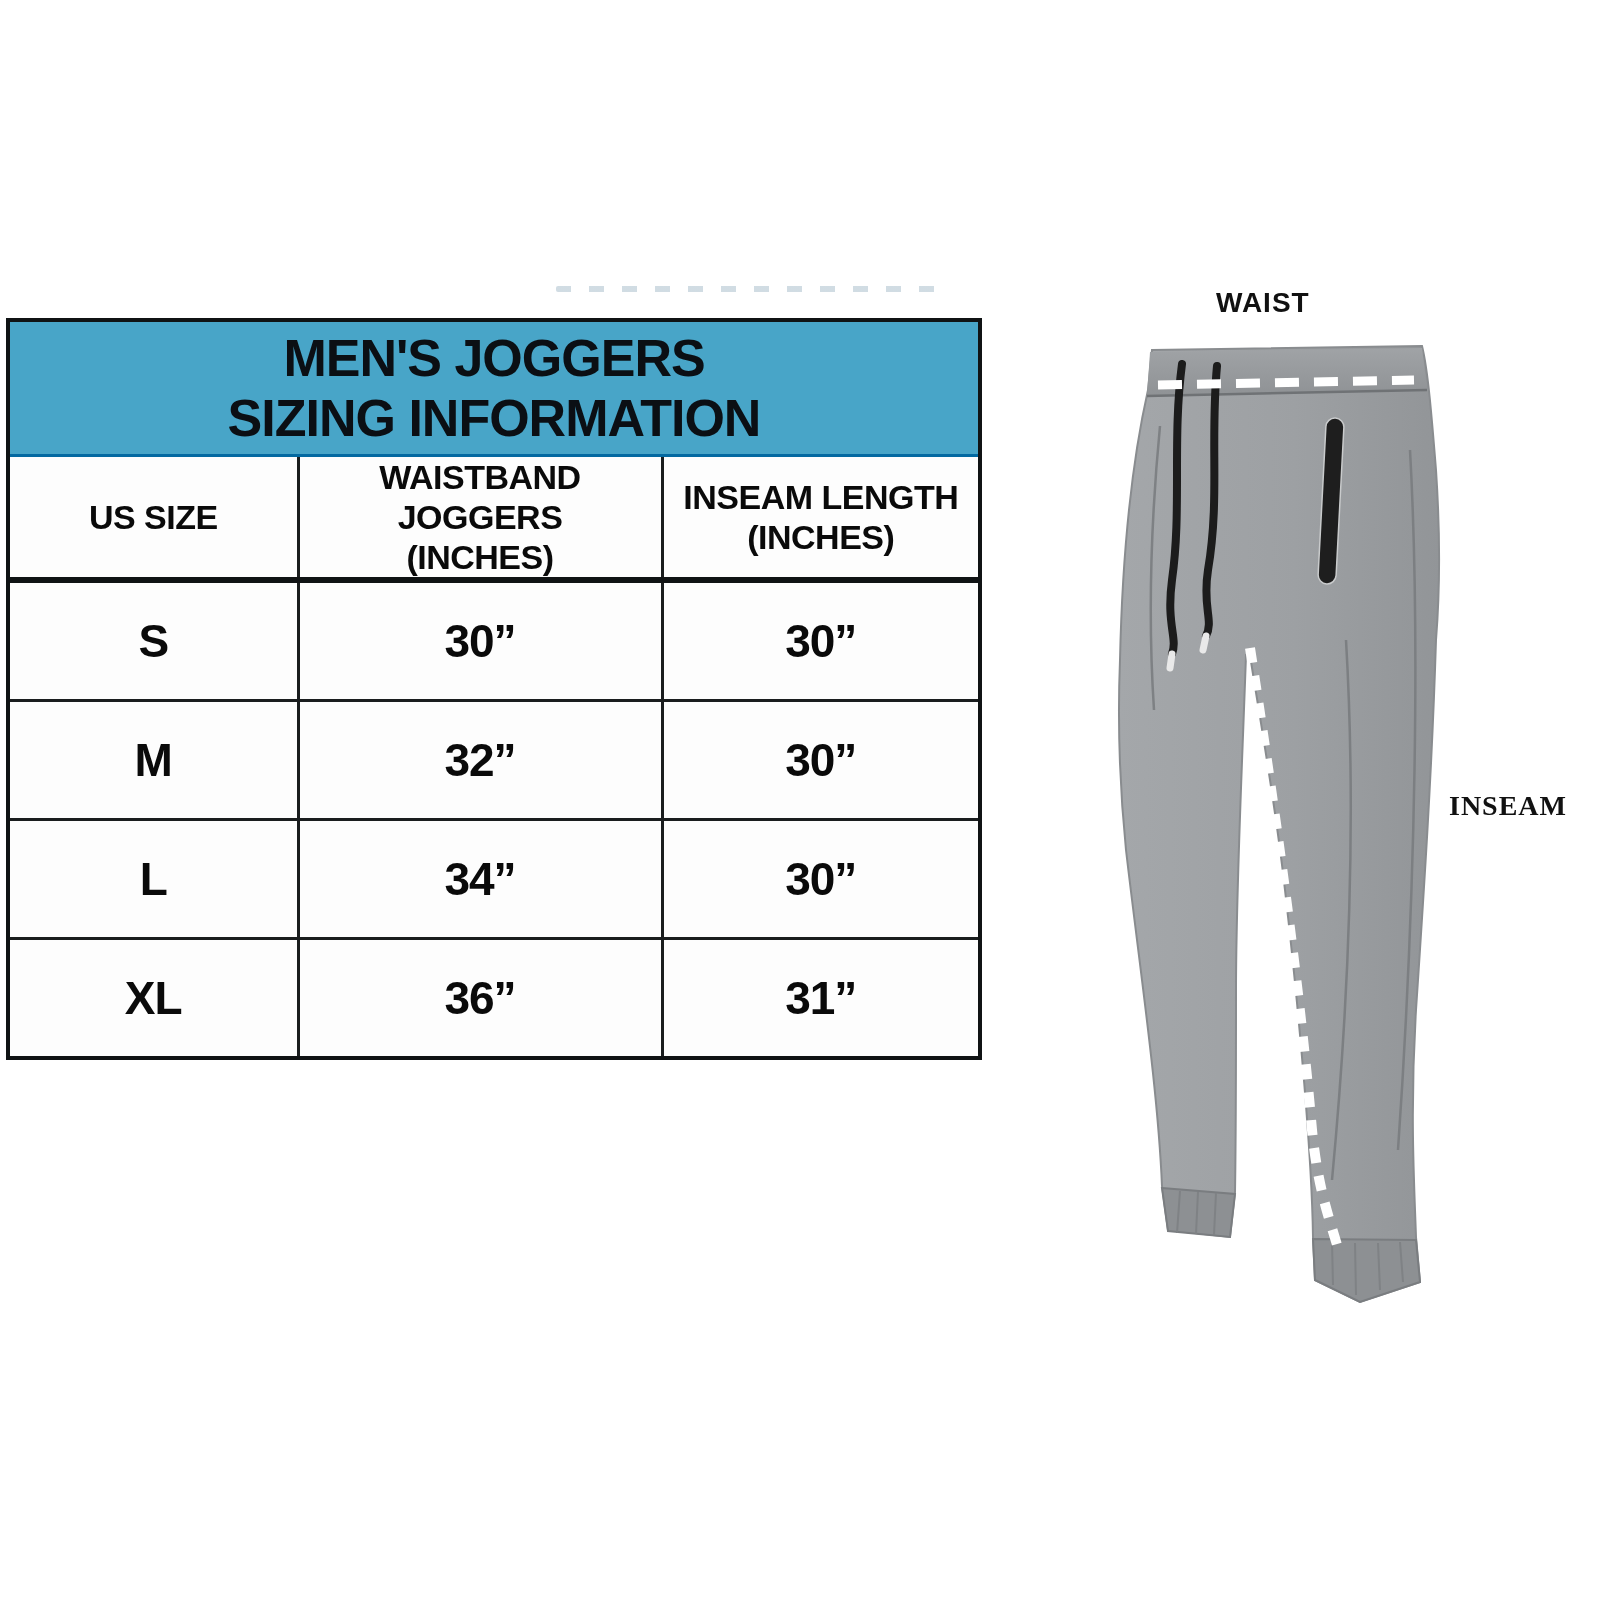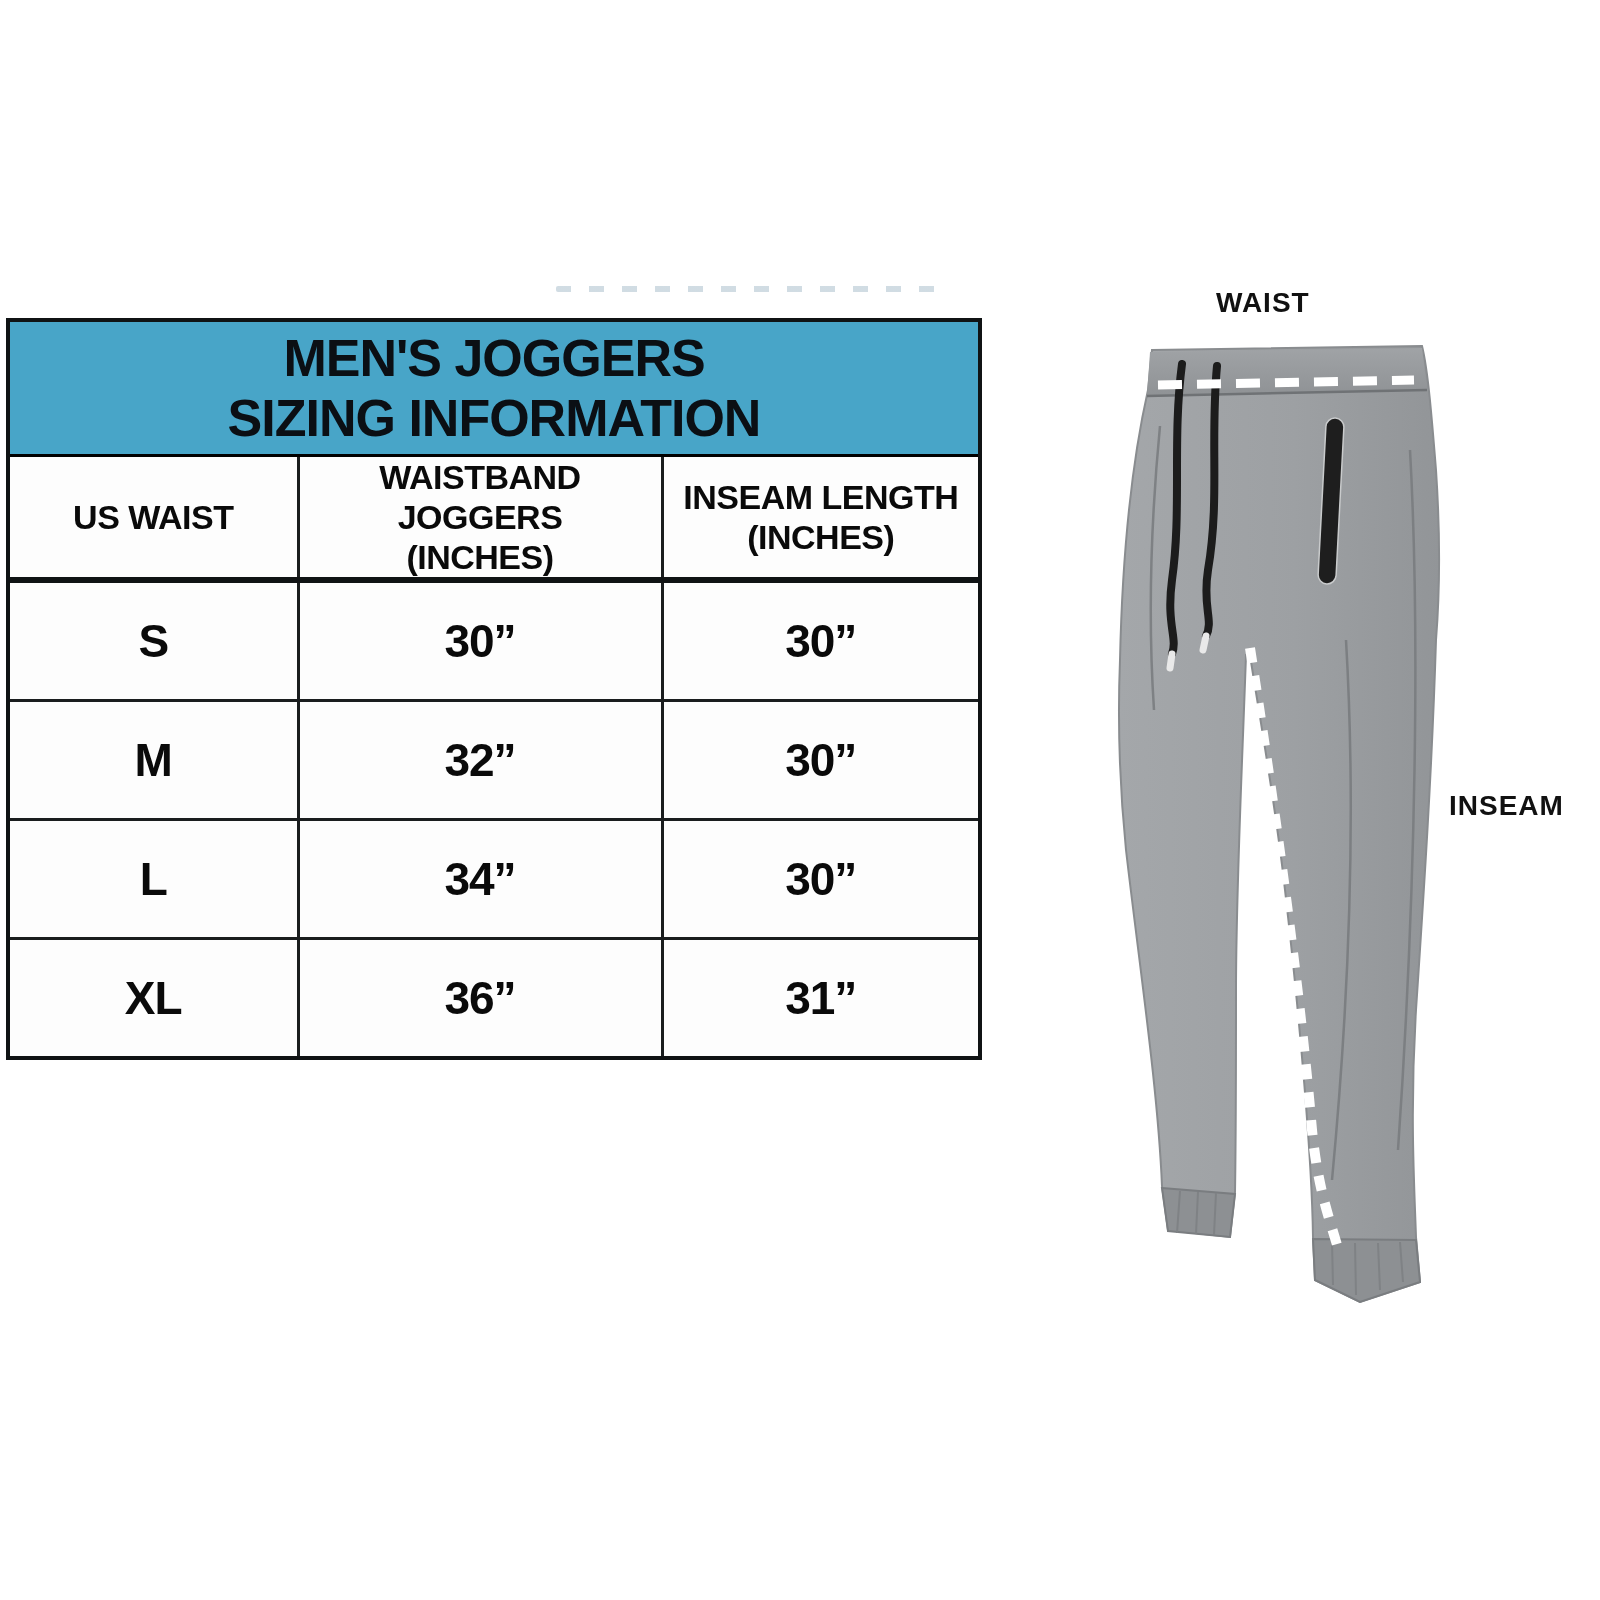--- a/index.html
+++ b/index.html
@@ -27,21 +27,21 @@
   }
   table.sizing col.c1{width:290px;}
   table.sizing col.c2{width:364px;}
   table.sizing col.c3{width:318px;}
 
   th,td{padding:0;text-align:center;vertical-align:middle;font-weight:bold;}
 
   th.title-cell{
     height:132px;
     background:#48a5c8;
-    border-bottom:3px solid #000000;
+    border-bottom:3px solid #0369a1;
   }
   th.title-cell .tline{
     font-size:52px;line-height:60px;letter-spacing:-1px;color:#0b0f14;
   }
 
   tr.colhead th{
     height:104px;
     font-size:34px;line-height:40px;letter-spacing:-.5px;
     border-left:3px solid #1a1d1e;border-right:3px solid #1a1d1e;
     border-bottom:6px solid #101314;
@@ -55,21 +55,21 @@
     border:3px solid #1a1d1e;
     background:#fdfdfd;
   }
 
   
   .pants-svg{position:absolute;left:1060px;top:330px;width:520px;height:1000px;}
   .measure-label{
     position:absolute;font-size:28px;font-weight:bold;letter-spacing:1px;color:#111;text-align:center;
   }
   .waist-label{left:1216px;top:287px;}
-  .inseam-label{left:1449px;top:790px;}
+  .inseam-label{left:1449px;top:790px;font-family:Liberation Serif, serif;}
 </style>
 </head>
 <body>
 
 <div class="remnant"></div>
 
 <table class="sizing">
   <colgroup>
       <col class="c1">
       <col class="c2">
@@ -77,21 +77,21 @@
     </colgroup>
   <thead>
     <tr>
       <th colspan="3" class="title-cell">
         <div class="tline">MEN'S JOGGERS</div>
         <div class="tline">SIZING INFORMATION</div>
       </th>
     </tr>
     <tr class="colhead">
       <th>
-        <span class="hline">US WAIST</span>
+        <span class="hline">US SIZE</span>
           <span class="hline"></span>
       </th>
       <th>
         <span class="hline">WAISTBAND JOGGERS</span>
           <span class="hline">(INCHES)</span>
       </th>
       <th>
         <span class="hline">INSEAM LENGTH</span>
           <span class="hline">(INCHES)</span>
       </th>

